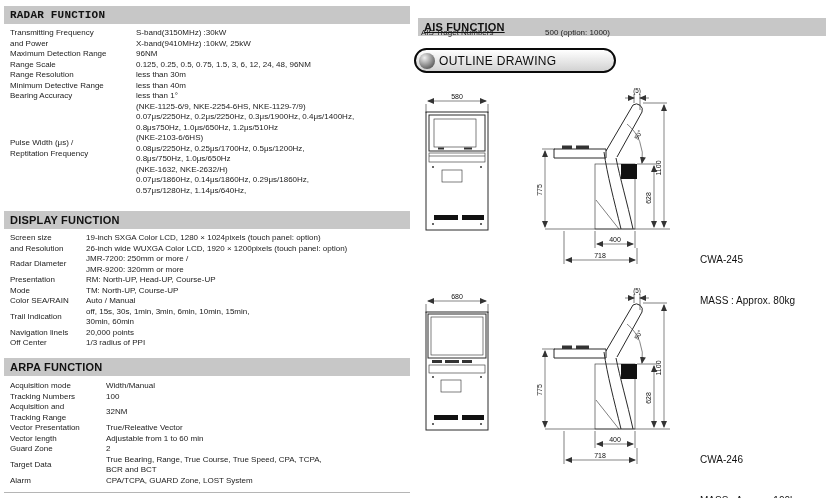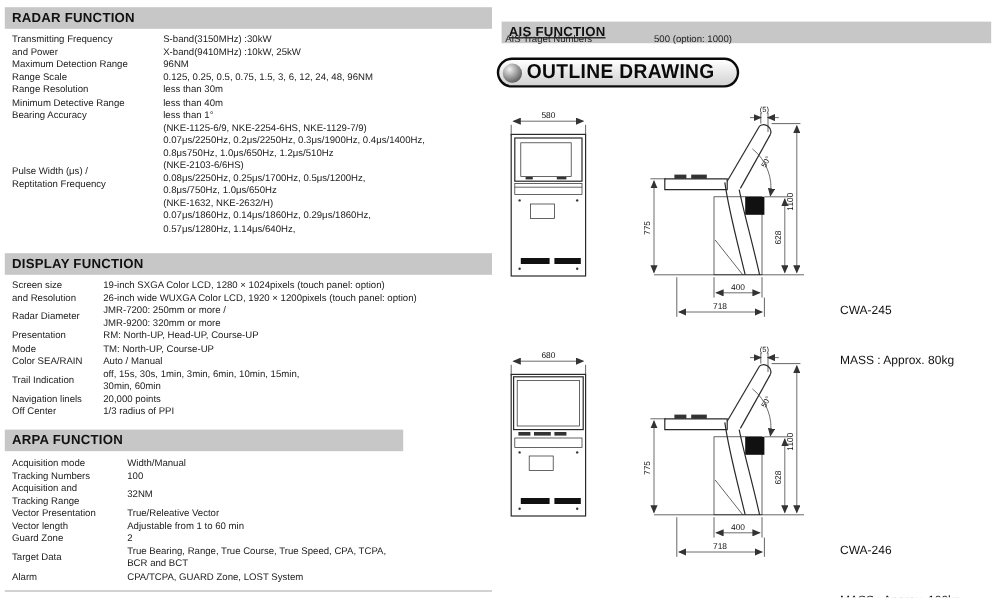--- a/index.html
+++ b/index.html
@@ -13,39 +13,39 @@
   .lbl{flex:0 0 var(--lw);white-space:pre;}
   .val{white-space:pre;}
   .divider{position:absolute;height:1px;background:#b5b5b5;}
   
   .badge{position:absolute;left:414px;top:48px;width:202px;height:25px;
          border:2.5px solid #0a0a0a;border-radius:15px;
          background:linear-gradient(#ffffff,#d2d2d2);
          display:flex;align-items:center;box-sizing:border-box;}
   .sphere{width:16px;height:16px;border-radius:50%;margin-left:3px;
           background:radial-gradient(circle at 35% 30%, #f0f0f0, #9a9a9a 45%, #3a3a3a 95%);}
-  .badge-txt{font-size:16px;font-weight:bold;color:#0a0a0a;margin-left:4px;letter-spacing:.3px;
+  .badge-txt{font-size:12px;font-weight:normal;color:#0a0a0a;margin-left:4px;letter-spacing:.3px;
              transform:scaleY(1.05);}
   
   svg{position:absolute;}
   .ln{stroke:#2a2a2a;stroke-width:1;fill:none;}
   .tn{stroke:#2a2a2a;stroke-width:.6;fill:none;}
   .dm{stroke:#333;stroke-width:.6;fill:none;}
   .dk{fill:#111;stroke:none;}
   .gy{fill:#333;stroke:none;}
   text.d{font-family:"Liberation Sans",sans-serif;font-size:7px;fill:#111;}
   text.ds{font-family:"Liberation Sans",sans-serif;font-size:6.3px;fill:#111;}
   .caption{position:absolute;font-size:10px;line-height:13.5px;color:#111;white-space:pre;}
 </style>
 </head>
 <body>
 
 <div class="page">
 
-  <div class="hdr" style="left:4px;top:6px;width:406px;">
+  <div class="hdr" style="left:4px;top:6px;width:406px;font-family:Liberation Mono, monospace;">
     <span>RADAR FUNCTION</span>
   </div>
   <div class="rows" style="left:10px;top:28px;width:398px;--lw:126px;">
     <div class="row">
         <div class="lbl">Transmitting Frequency
 and Power</div>
         <div class="val">S-band(3150MHz) :30kW
 X-band(9410MHz) :10kW, 25kW</div>
       </div>
     <div class="row">
@@ -116,21 +116,21 @@
     <div class="row">
         <div class="lbl">Navigation linels</div>
         <div class="val">20,000 points</div>
       </div>
     <div class="row">
         <div class="lbl">Off Center</div>
         <div class="val">1/3 radius of PPI</div>
       </div>
   </div>
 
-  <div class="hdr" style="left:4px;top:358px;width:332px;">
+  <div class="hdr" style="left:4px;top:358px;width:406px;">
     <span>ARPA FUNCTION</span>
   </div>
   <div class="rows" style="left:10px;top:381px;width:398px;--lw:96px;">
     <div class="row">
         <div class="lbl">Acquisition mode</div>
         <div class="val">Width/Manual</div>
       </div>
     <div class="row">
         <div class="lbl">Tracking Numbers</div>
         <div class="val">100</div>

